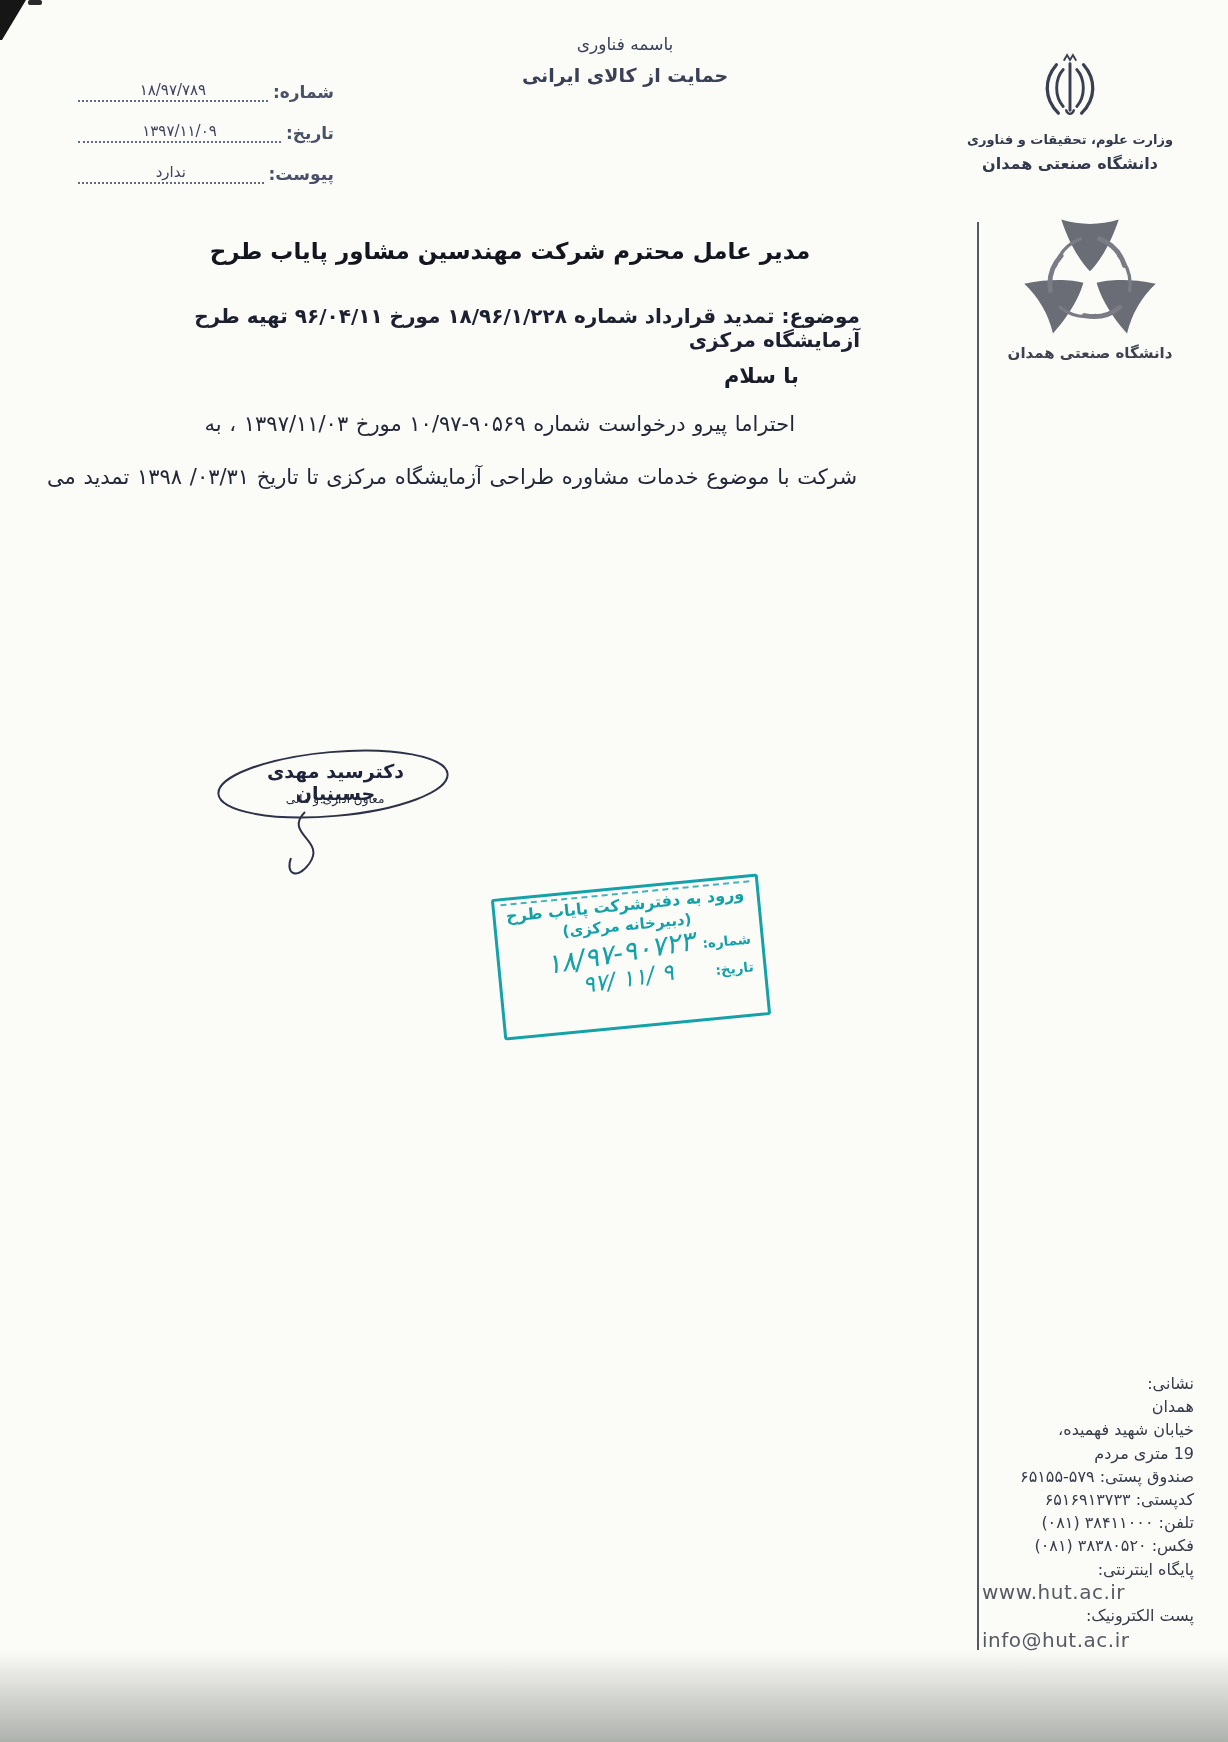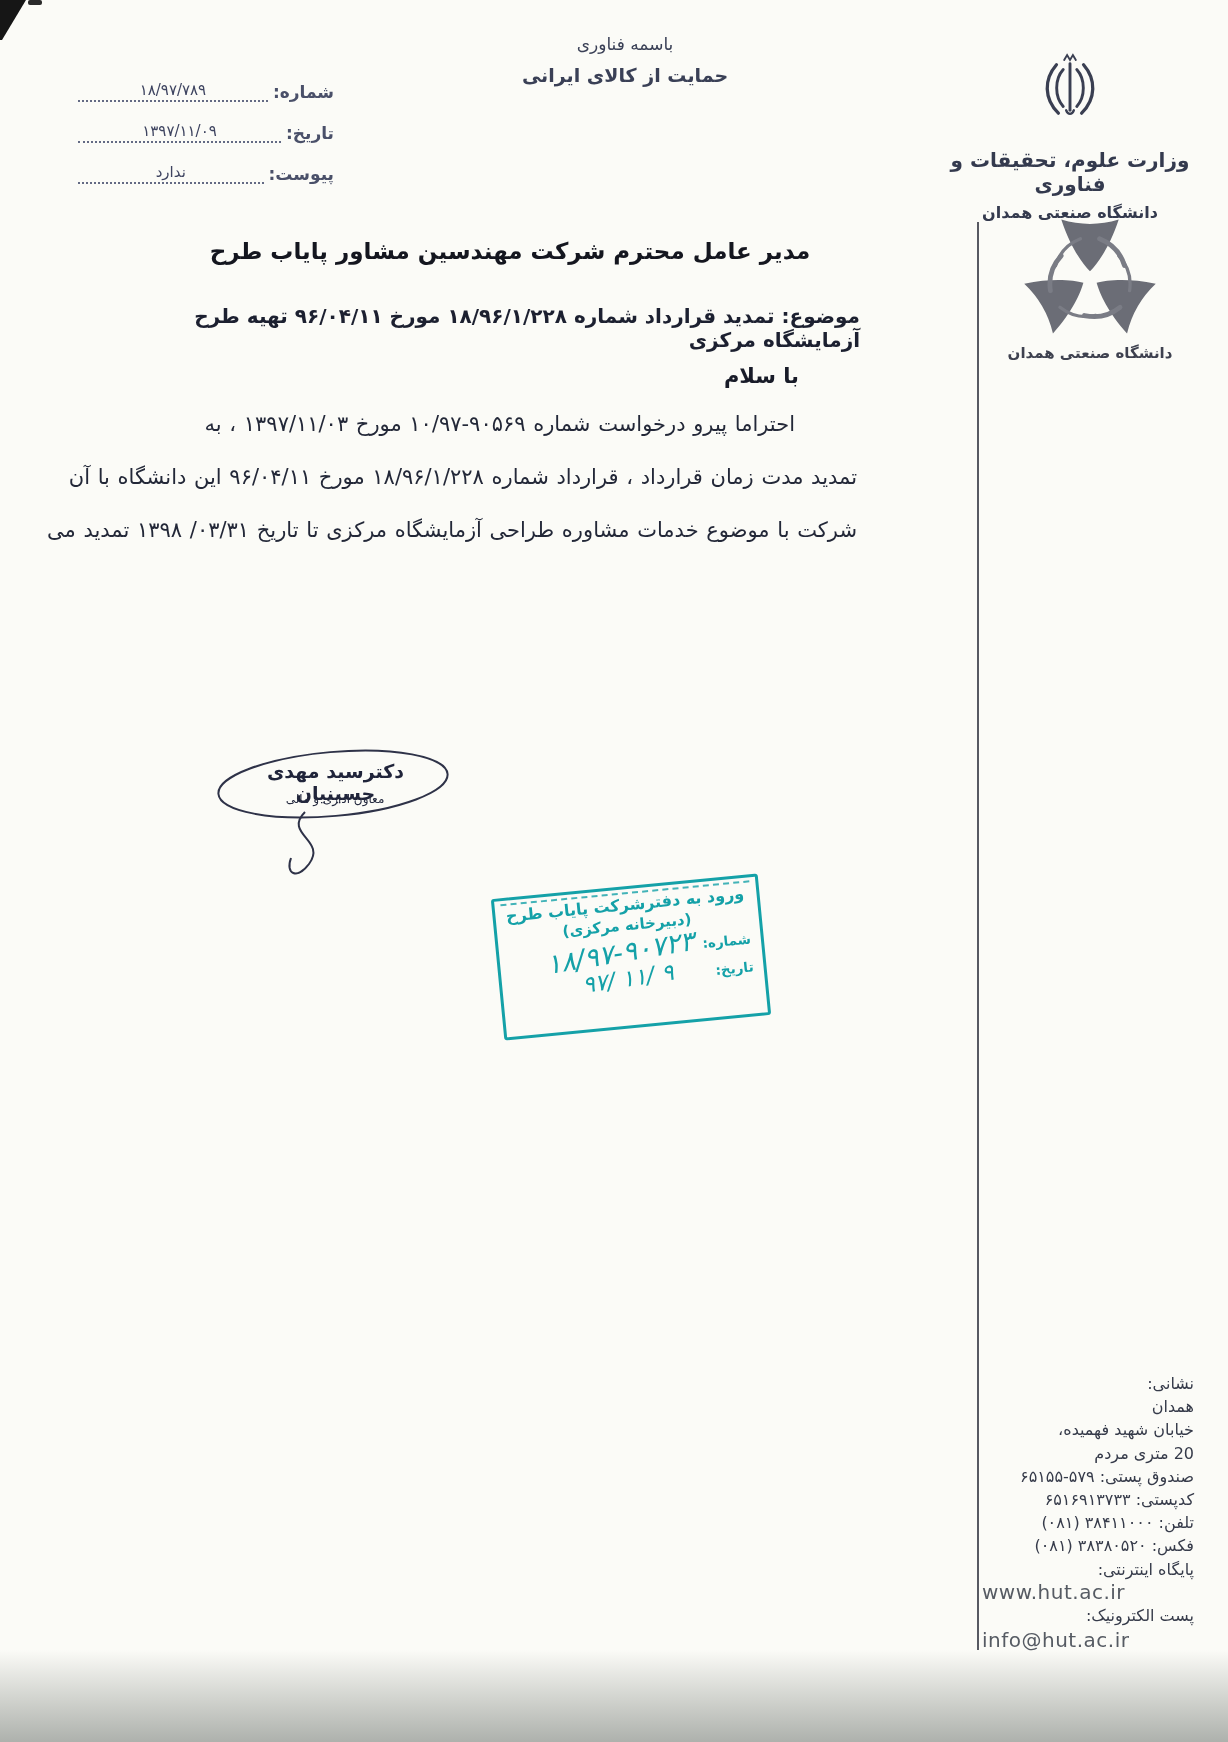--- a/index.html
+++ b/index.html
@@ -29,21 +29,21 @@
   .ref-label{font-size:17px;color:#4a5069;white-space:nowrap;font-weight:600;}
   .ref-line{flex:1;border-bottom:2px dotted #636a84;text-align:center;padding-bottom:1px;}
   .ref-value{font-size:15px;color:#3e4460;unicode-bidi:isolate;direction:ltr;display:inline-block;}
   
   .center-head{left:470px;top:34px;width:310px;text-align:center;color:#3a4056;}
   .bismillah{font-size:17px;}
   .slogan{font-size:19px;font-weight:700;margin-top:10px;}
   
   .gov-head{left:928px;top:52px;width:284px;text-align:center;color:#343a4e;}
   .emblem{display:block;margin:0 auto;}
-  .ministry{font-size:20px;font-weight:700;margin-top:24px;}
+  .ministry{font-size:13px;font-weight:700;margin-top:8px;}
   .gov-university{font-size:16px;font-weight:700;margin-top:7px;}
   
   .divider{left:977px;top:222px;width:2px;height:1428px;background:rgba(58,60,72,.85);}
   .uni-logo{left:1022px;top:210px;}
   .logo-caption{left:1000px;top:344px;width:180px;text-align:center;font-size:15px;font-weight:700;color:#3e414f;}
   
   .recipient{left:150px;top:238px;width:720px;text-align:center;direction:rtl;
     font-size:23px;font-weight:800;color:#14161f;letter-spacing:.2px;}
   .subject{left:160px;top:304px;width:700px;direction:rtl;text-align:right;
     font-size:20px;font-weight:600;color:#1c2030;}
@@ -147,21 +147,20 @@
   </g>
 </svg>
 <div class="abs logo-caption">دانشگاه صنعتی همدان</div>
 
 <div class="abs recipient">مدیر عامل محترم شرکت مهندسین مشاور پایاب طرح</div>
 <div class="abs subject">موضوع:  تمدید قرارداد  شماره ۱۸/۹۶/۱/۲۲۸ مورخ ۹۶/۰۴/۱۱   تهیه طرح آزمایشگاه مرکزی</div>
 <div class="abs salutation"><span class="salutation-inner">با سلام</span></div>
 
 <div class="abs body-text">
   <div class="body-line first">احتراما پیرو درخواست  شماره ⁦۱۰/۹۷-۹۰۵۶۹⁩ مورخ  ۱۳۹۷/۱۱/۰۳ ، به</div>
-  <div class="body-line">تمدید مدت زمان قرارداد ، قرارداد  شماره ۱۸/۹۶/۱/۲۲۸ مورخ ۹۶/۰۴/۱۱ این دانشگاه با آن</div>
   <div class="body-line">شرکت با موضوع خدمات مشاوره طراحی آزمایشگاه مرکزی  تا تاریخ ⁦۱۳۹۸ /۰۳/۳۱⁩ تمدید می</div>
 </div>
 
 <svg class="abs sig-svg" width="260" height="150" viewBox="0 0 260 150">
   <g fill="none" stroke="#2e3248" stroke-width="2">
     <ellipse cx="128" cy="42" rx="115" ry="32" transform="rotate(-5 128 42)"></ellipse>
     <path d="M100,70 C78,92 122,98 104,122 C92,138 80,132 86,116"></path>
   </g>
 </svg>
 <div class="abs sig-name">دکترسید مهدی حسینیان</div>
@@ -177,21 +176,21 @@
   <div class="stamp-row">
     <span class="stamp-label">تاریخ:</span>
     <span class="stamp-hand stamp-date">۹۷/ ۱۱/ ۹</span>
   </div>
 </div>
 
 <div class="abs footer-block">
   <div class="f-line">نشانی:</div>
   <div class="f-line">همدان</div>
   <div class="f-line">خیابان شهید فهمیده،</div>
-  <div class="f-line">20 متری مردم</div>
+  <div class="f-line">19 متری مردم</div>
   <div class="f-line"><span>صندوق پستی:</span> <span class="f-num">۶۵۱۵۵-۵۷۹</span></div>
   <div class="f-line"><span>کدپستی:</span> <span class="f-num">۶۵۱۶۹۱۳۷۳۳</span></div>
   <div class="f-line"><span>تلفن:</span> <span class="f-num">(۰۸۱) ۳۸۴۱۱۰۰۰</span></div>
   <div class="f-line"><span>فکس:</span> <span class="f-num">(۰۸۱) ۳۸۳۸۰۵۲۰</span></div>
   <div class="f-line">پایگاه اینترنتی:</div>
   <div class="f-line f-latin">www.hut.ac.ir</div>
   <div class="f-line">پست الکترونیک:</div>
   <div class="f-line f-latin f-email">info@hut.ac.ir</div>
 </div>
 

